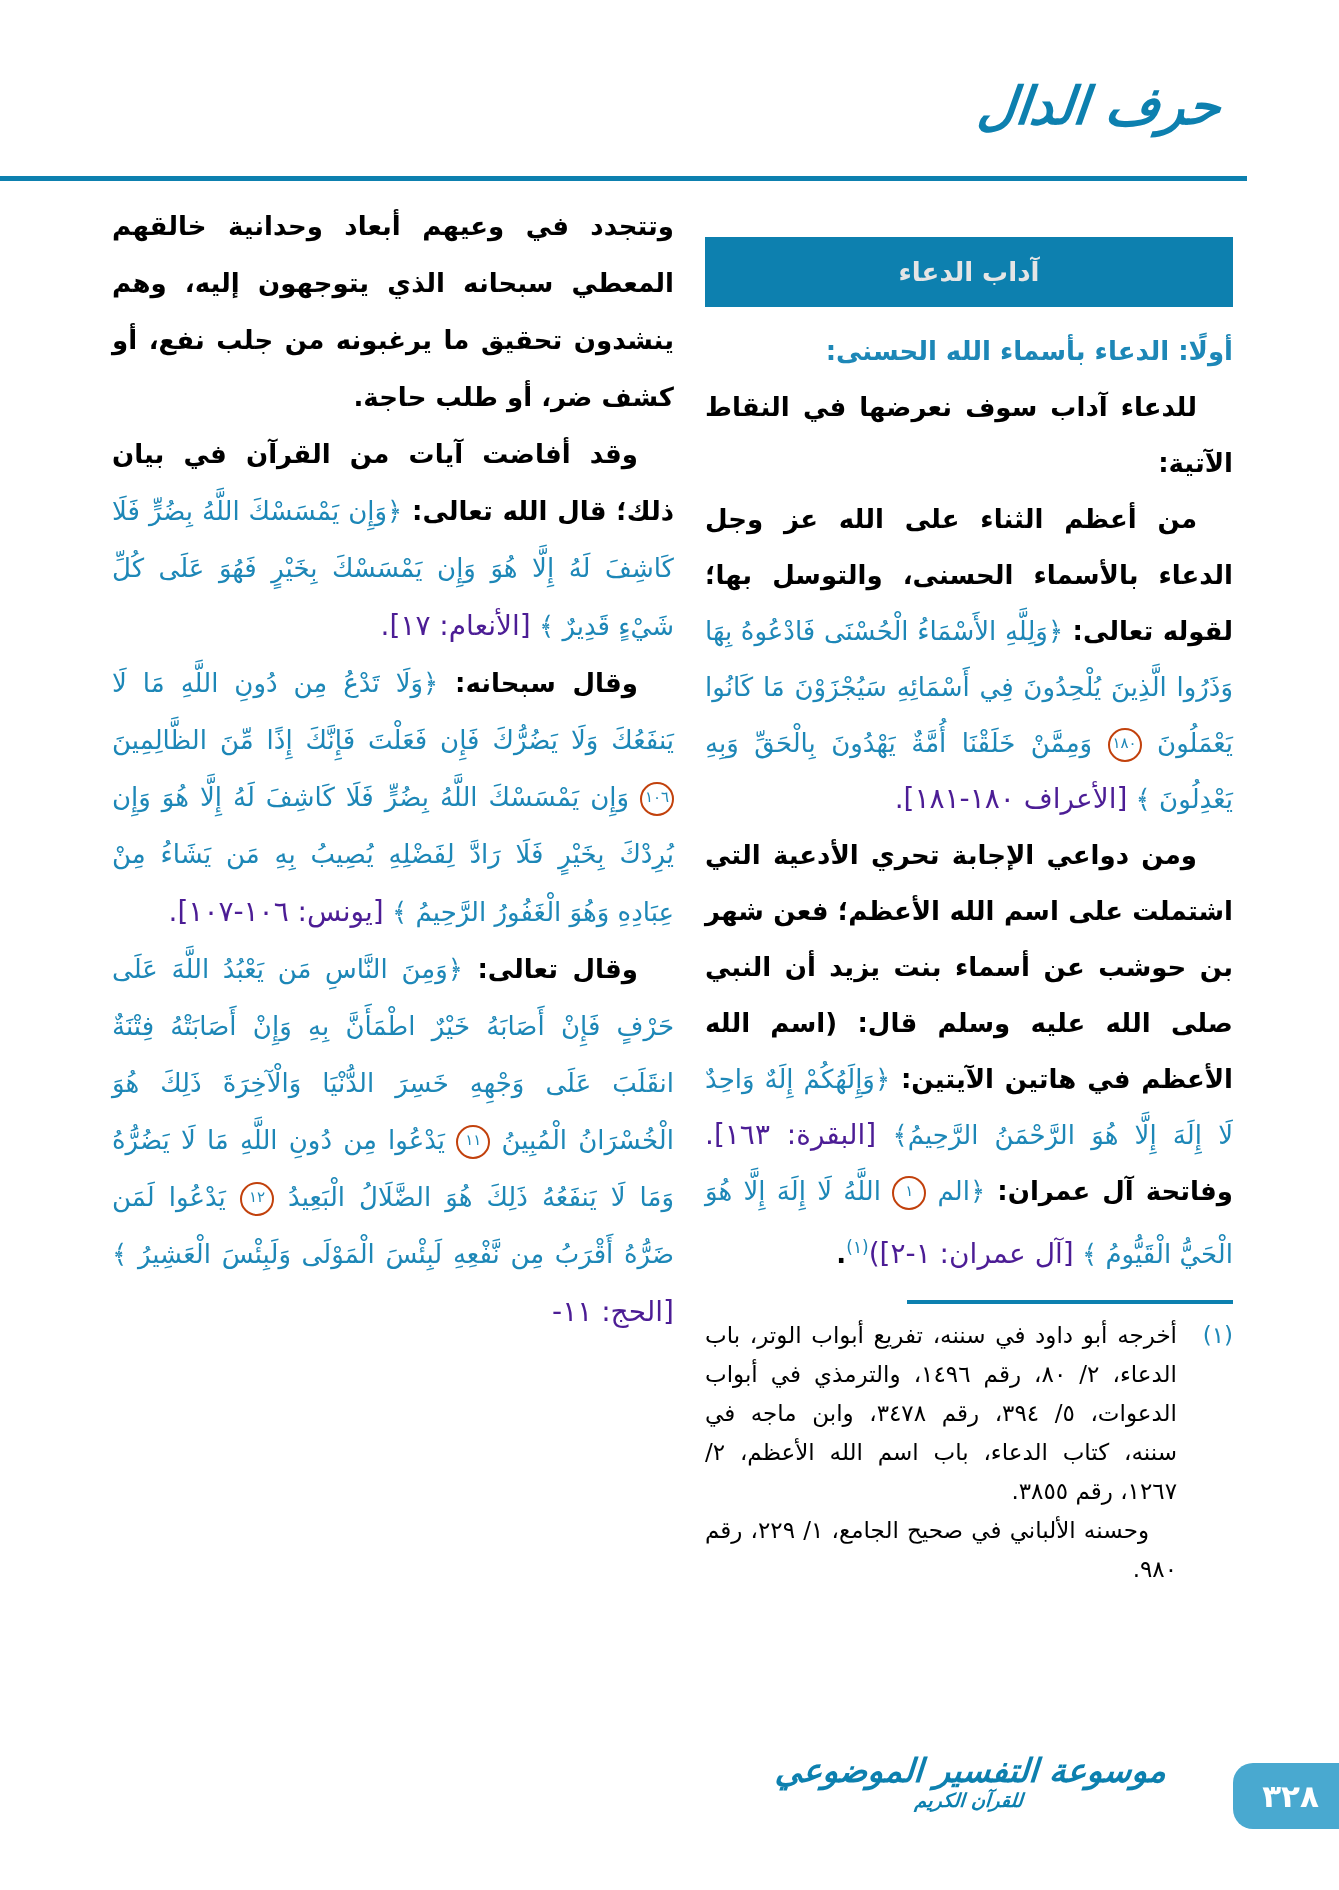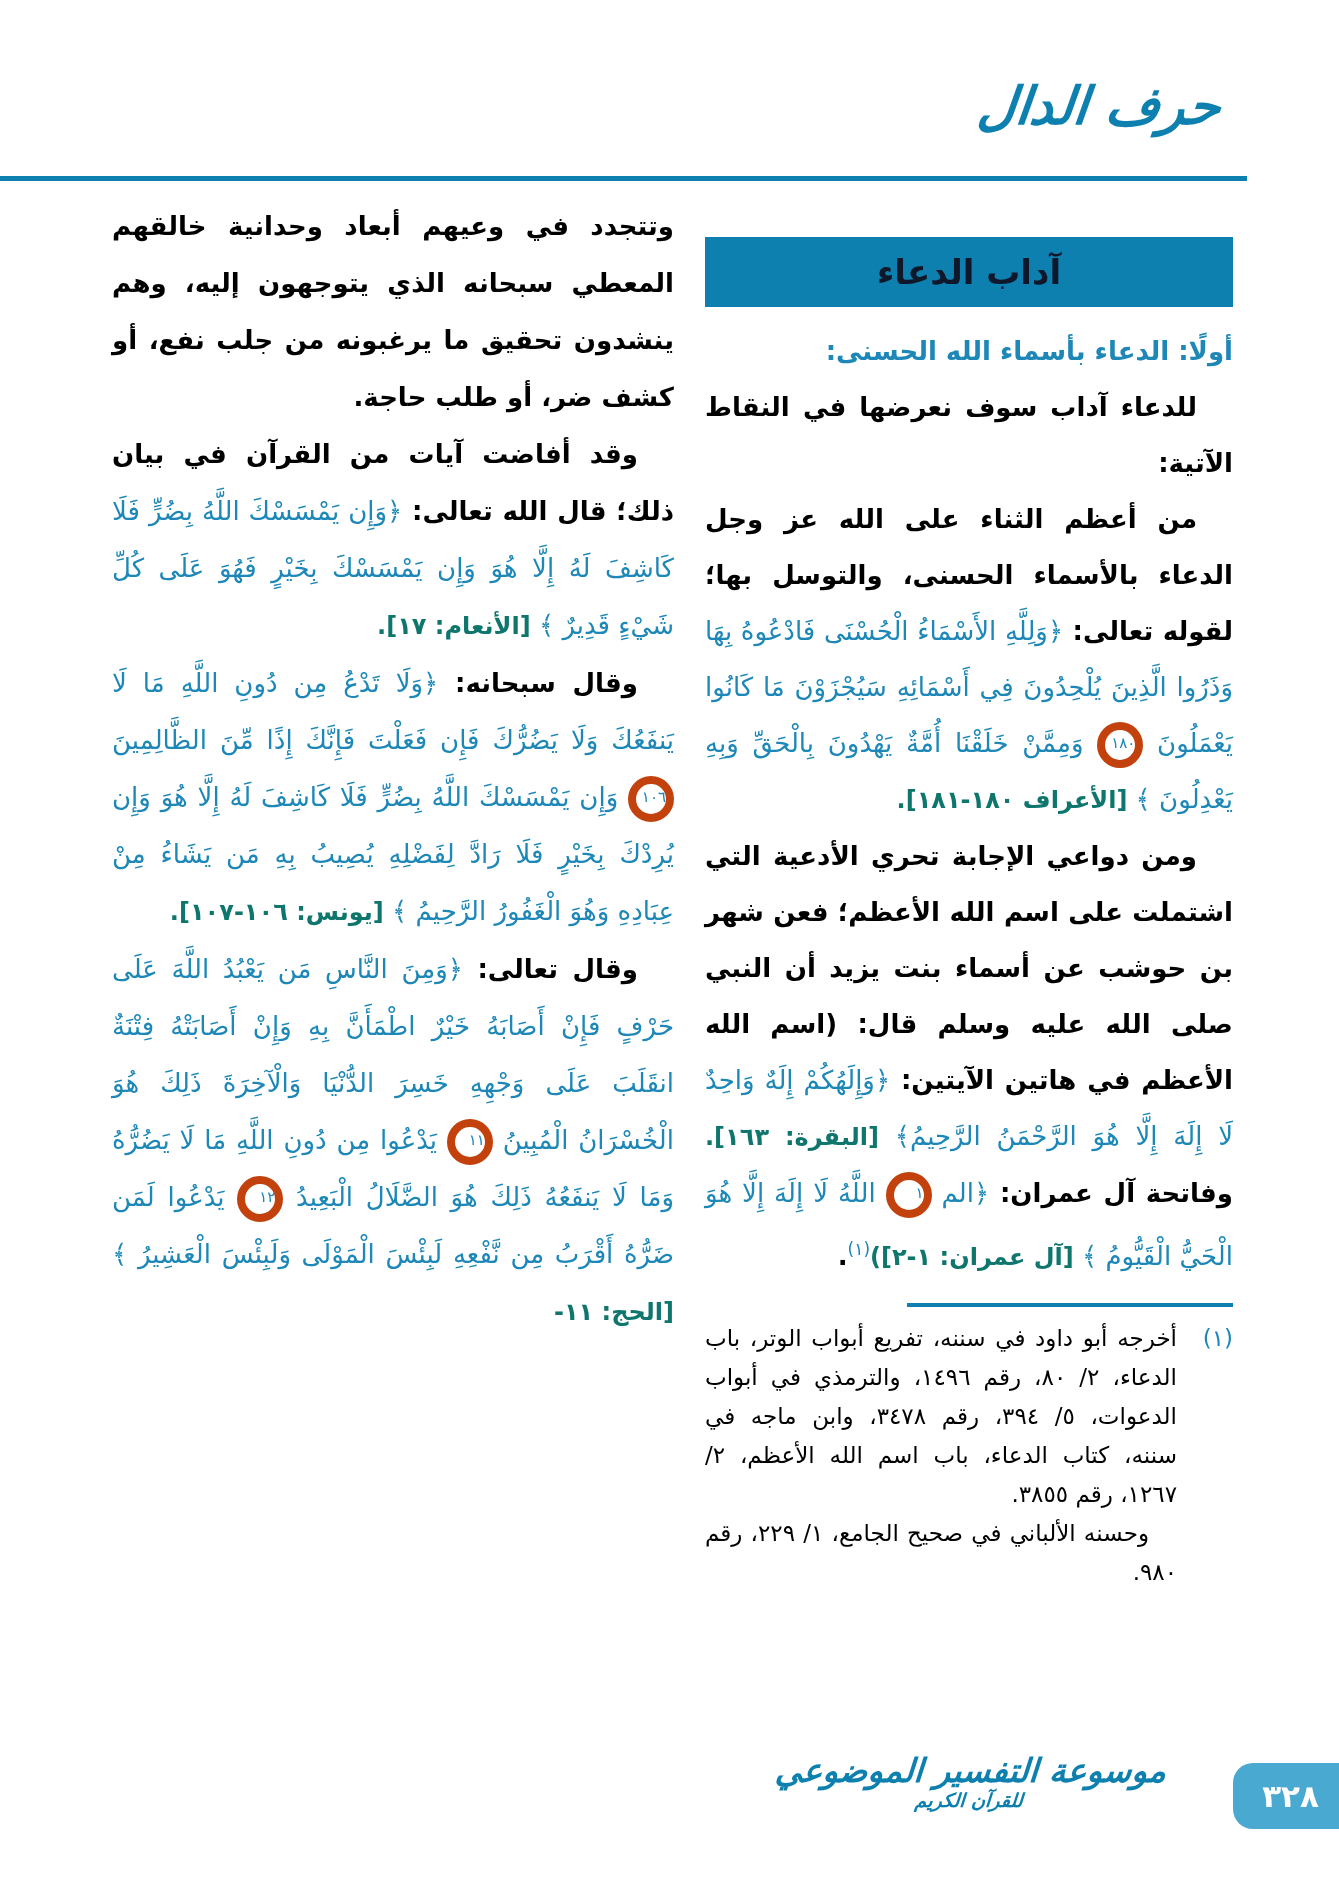--- a/index.html
+++ b/index.html
@@ -12,31 +12,31 @@
     position:absolute;top:76px;right:118px;color:#0d80af;
     font-size:52px;font-weight:bold;font-style:italic;direction:rtl;
     transform:skewX(-6deg);letter-spacing:-2px;
   }
   .header-rule{position:absolute;top:176px;left:0;width:1247px;height:5px;background:#0d80af;}
   
   .col{position:absolute;direction:rtl;text-align:justify;color:#000;}
   .col-left{left:112px;top:198px;width:562px;font-size:26px;line-height:57px;font-weight:bold;}
   .col-right{left:705px;top:237px;width:528px;font-size:26px;line-height:56px;font-weight:bold;}
   .section-box{
-    background:#0d80af;color:#0f172a;text-align:center;
-    height:70px;line-height:70px;font-size:34px;font-weight:bold;margin:0 0 16px 0;
+    background:#0d80af;color:#e5e5e5;text-align:center;
+    height:70px;line-height:70px;font-size:26px;font-weight:bold;margin:0 0 16px 0;
   }
   p.para{margin:0;}
   .indent{text-indent:36px;}
   .teal-heading{color:#1d87b7;font-weight:bold;margin:4px 0 0 0;}
   .quran{color:#1d87b7;font-weight:normal;}
-  .ref{color:#0f766e;font-weight:bold;font-size:24px;}
+  .ref{color:#4c1d95;font-weight:normal;font-size:28px;}
   .ayah-num{
-    display:inline-block;width:30px;height:30px;line-height:27px;
-    border:8px solid #c2410c;border-radius:50%;color:#1d87b7;
+    display:inline-block;width:30px;height:30px;line-height:27px;text-align:center;
+    border:2px solid #c2410c;border-radius:50%;color:#1d87b7;
     font-size:15px;font-weight:normal;vertical-align:middle;text-indent:0;
   }
   .fn-ref{color:#1d87b7;font-size:17px;vertical-align:super;font-weight:normal;}
   
   .fn-rule{width:326px;height:4px;background:#0d80af;margin:18px 0 12px 0;}
   .footnote{font-size:23px;line-height:39px;font-weight:normal;direction:rtl;text-align:justify;}
   .fn-item{position:relative;padding-right:56px;}
   .fn-marker{position:absolute;right:0;top:0;color:#1d87b7;}
   .fn-line{margin:0;text-indent:28px;}
   .fn-body{margin:0;}

